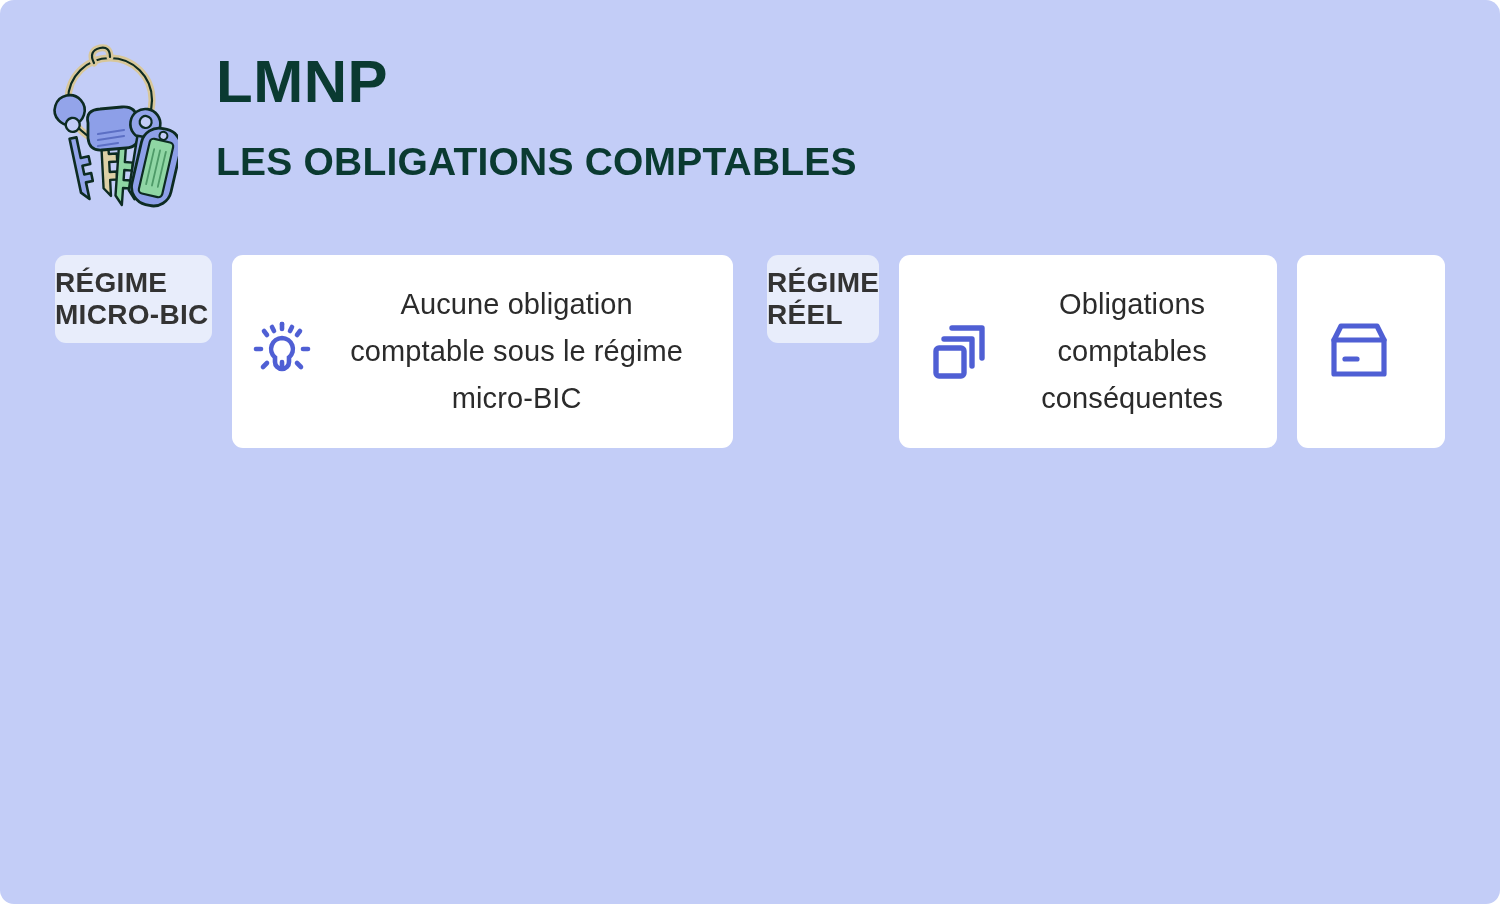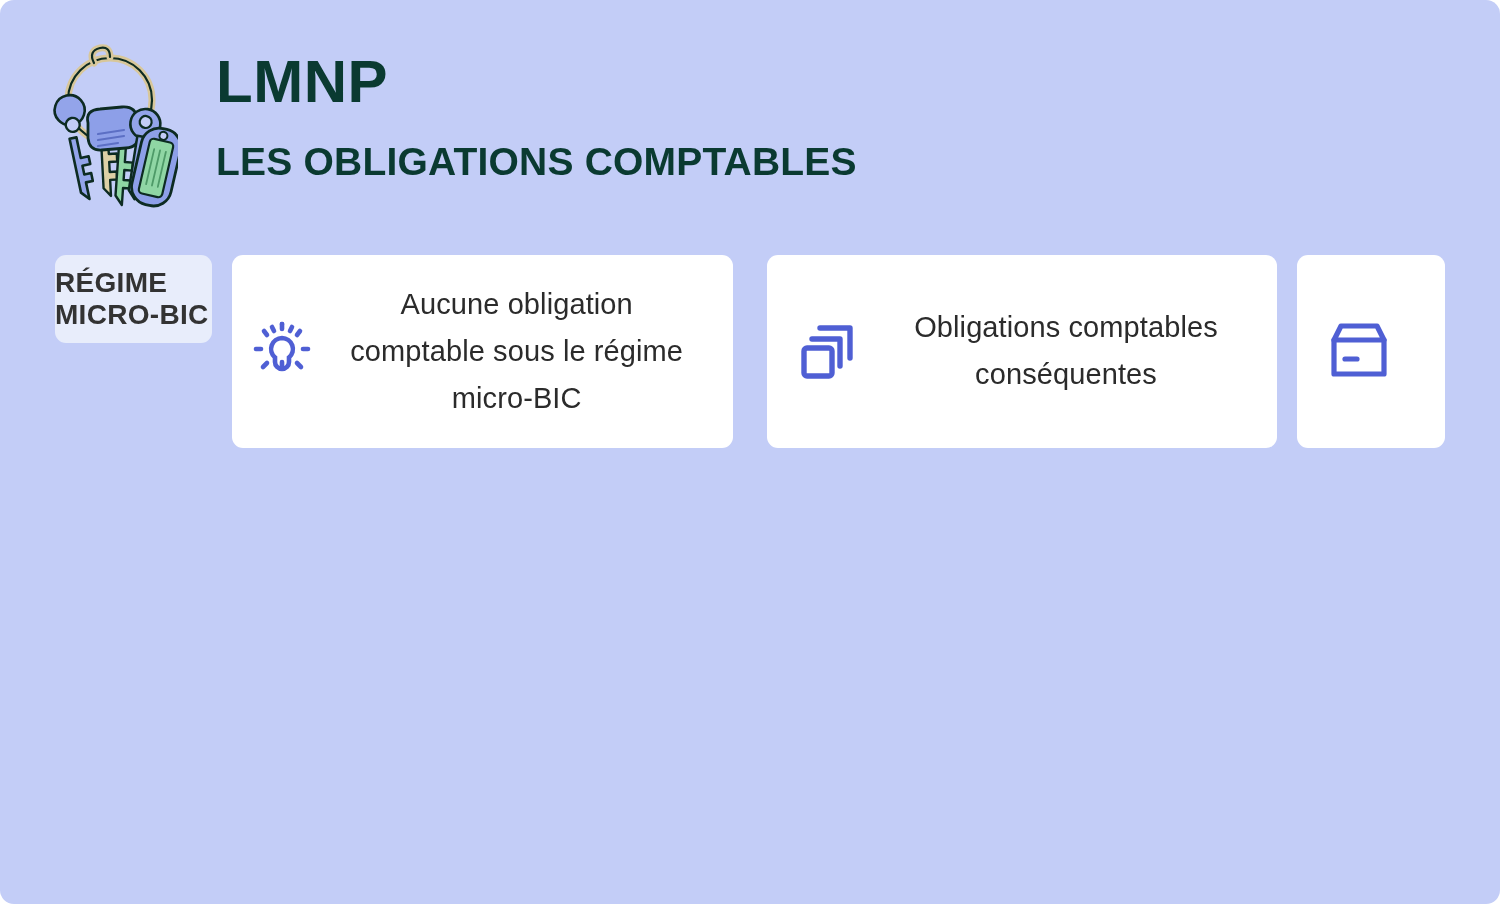--- a/index.html
+++ b/index.html
@@ -217,20 +217,23 @@
               <line x1="22" y1="8" x2="24" y2="12"></line>
               <line x1="42" y1="8" x2="40" y2="12"></line>
             </g>
           </svg>
         </div>
         <div class="card-text">Aucune obligation comptable sous le régime micro-BIC</div>
       </div>
     </div>
 
     <div class="column">
+      <div class="column-header">
+        <div class="column-header-label">RÉGIME RÉEL</div>
+      </div>
 
       <div class="card">
         <div class="card-icon">
           <svg width="62" height="62" viewBox="0 0 62 62" xmlns="http://www.w3.org/2000/svg">
             <g stroke="#4f5fd4" stroke-width="5.4" fill="none" stroke-linecap="round" stroke-linejoin="round">
               <path d="M22 8 H52 V38"></path>
               <path d="M14 19 H42 V46"></path>
               <rect x="6" y="28" width="28" height="28" rx="3"></rect>
             </g>
           </svg>

